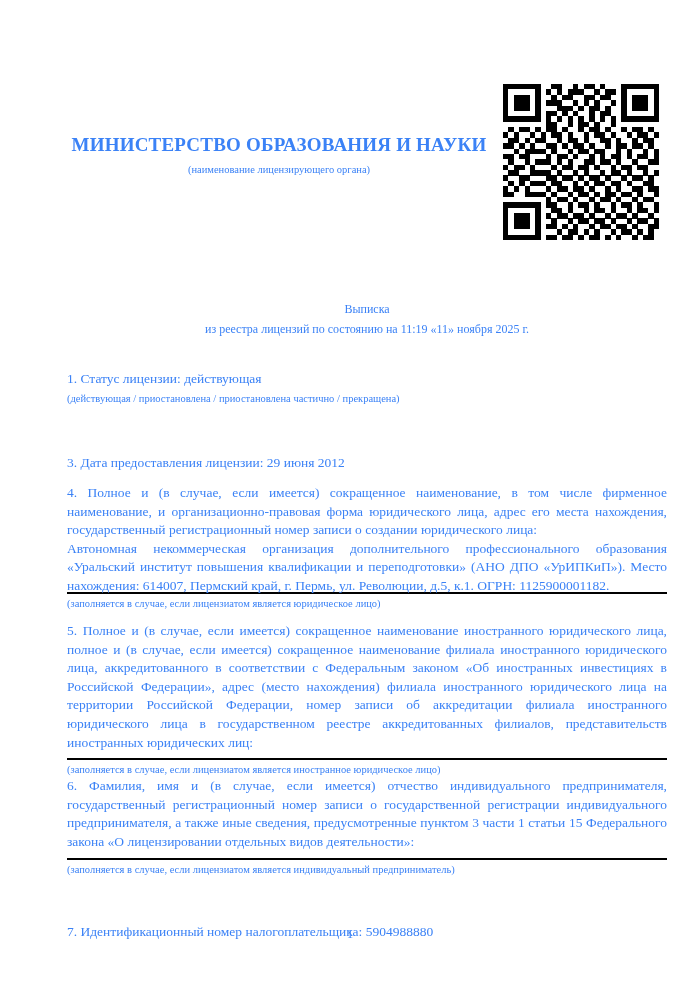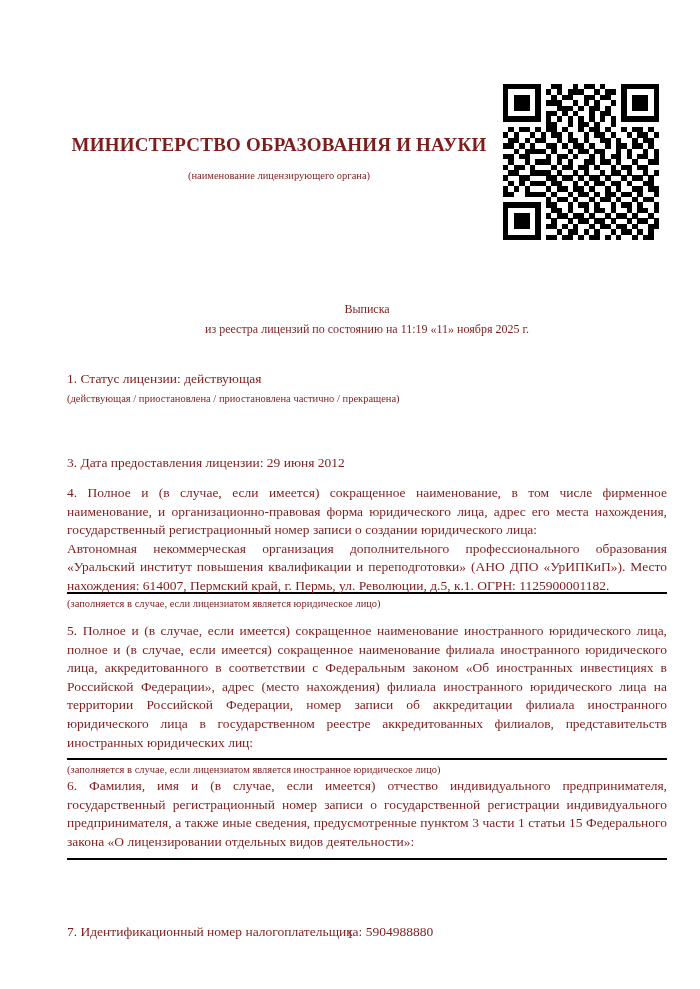--- a/index.html
+++ b/index.html
@@ -1,41 +1,41 @@
 <!DOCTYPE html>
 <html><head>
 <meta charset="utf-8">
 <style>
   html, body { margin: 0; padding: 0; background: #ffffff; }
   .page {
     position: relative;
     width: 700px;
     height: 989px;
     background: #ffffff;
-    color: #7f1d1d;
+    color: #3b82f6;
     font-family: "Liberation Serif", "DejaVu Serif", serif;
     overflow: hidden;
   }
   .header-text {
     position: absolute;
     left: 67px;
     top: 131px;
     width: 424px;
     text-align: center;
   }
   .org-name {
     font-weight: bold;
     font-size: 19px;
     line-height: 28px;
     letter-spacing: 0.2px;
   }
   .org-caption {
     font-size: 10.5px;
     line-height: 14px;
-    margin-top: 10px;
+    margin-top: 4px;
   }
   .qr {
     position: absolute;
     left: 503px;
     top: 84px;
     width: 156px;
     height: 156px;
   }
   .doc-title {
     position: absolute;
@@ -565,20 +565,21 @@
 
   <div class="item item-5">
     <p class="just">5. Полное и (в случае, если имеется) сокращенное наименование иностранного юридического лица, полное и (в случае, если имеется) сокращенное наименование филиала иностранного юридического лица, аккредитованного в соответствии с Федеральным законом «Об иностранных инвестициях в Российской Федерации», адрес (место нахождения) филиала иностранного юридического лица на территории Российской Федерации, номер записи об аккредитации филиала иностранного юридического лица в государственном реестре аккредитованных филиалов, представительств иностранных юридических лиц:</p>
     <div class="rule"></div>
     <div class="item-caption">(заполняется в случае, если лицензиатом является иностранное юридическое лицо)</div>
   </div>
 
   <div class="item item-6">
     <p class="just">6. Фамилия, имя и (в случае, если имеется) отчество индивидуального предпринимателя, государственный регистрационный номер записи о государственной регистрации индивидуального предпринимателя, а также иные сведения, предусмотренные пунктом 3 части 1 статьи 15 Федерального закона «О лицензировании отдельных видов деятельности»:</p>
     <div class="rule"></div>
+    <div class="item-caption">(заполняется в случае, если лицензиатом является индивидуальный предприниматель)</div>
   </div>
 
   <div class="item item-7">
     <p>7. Идентификационный номер налогоплательщика: 5904988880</p>
   </div>
 
   <div class="page-footer">1</div>
 
 </div>
 

